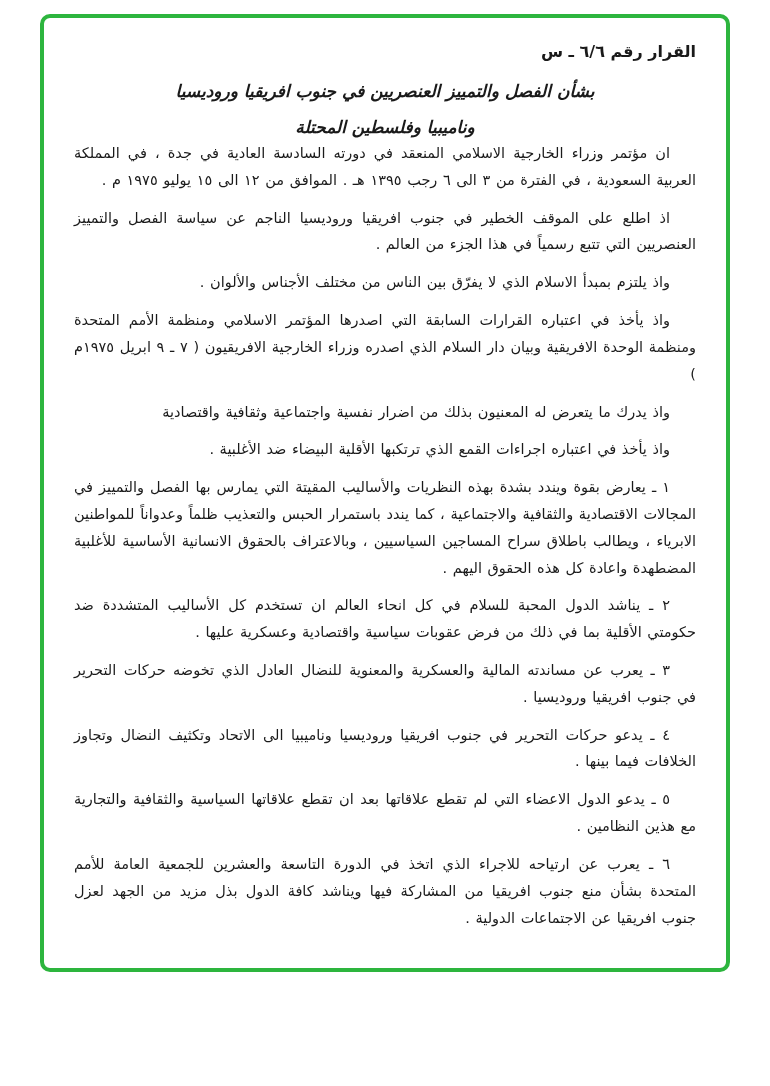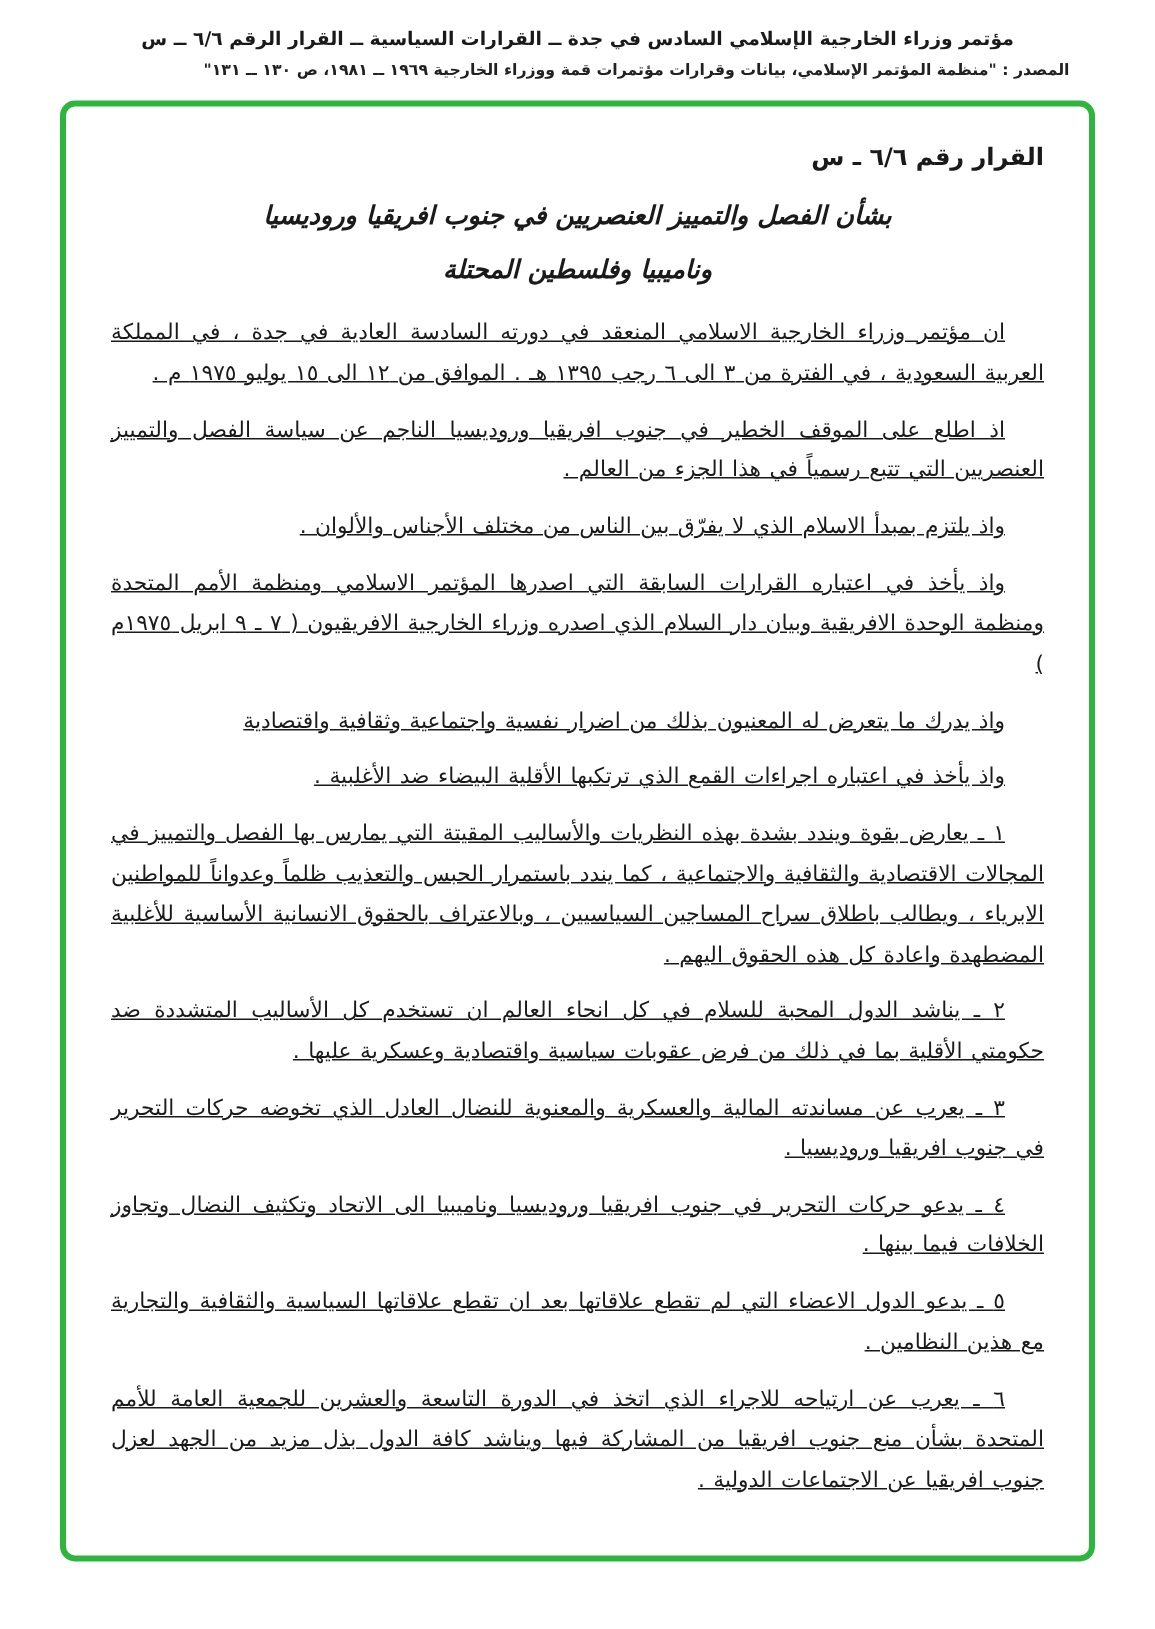--- a/index.html
+++ b/index.html
@@ -57,41 +57,36 @@
   }
   .doc-subtitle {
     text-align: center;
     font-size: 17px;
     font-weight: bold;
     margin: 0 0 10px 0;
     line-height: 1.5;
     font-style: italic;
   }
   .doc-subtitle.second {
-    margin-bottom: 16px;
+    margin-bottom: 0;
   }
   .doc-body p {
     font-size: 14.5px;
     line-height: 1.85;
     text-align: justify;
     text-indent: 26px;
     margin: 0 0 11px 0;
     word-spacing: 1px;
-    text-decoration: underline;
   }
 </style>
 </head>
 <body>
 
 <div class="page">
 
-  <header class="doc-header">
-    <div class="header-line1">مؤتمر وزراء الخارجية الإسلامي السادس في جدة ــ القرارات السياسية ــ القرار الرقم ٦/٦ ــ س</div>
-    <div class="header-line2">المصدر : "منظمة المؤتمر الإسلامي، بيانات وقرارات مؤتمرات قمة ووزراء الخارجية ١٩٦٩ ــ ١٩٨١، ص ١٣٠ ــ ١٣١"</div>
-  </header>
 
   <div class="green-frame" style="border-color: rgb(45, 181, 62);">
 
     <h1 class="doc-title">القرار رقم ٦/٦ ـ س</h1>
 
     <h2 class="doc-subtitle">بشأن الفصل والتمييز العنصريين في جنوب افريقيا وروديسيا</h2>
 
     <h2 class="doc-subtitle second">وناميبيا وفلسطين المحتلة</h2>
 
     <div class="doc-body">

